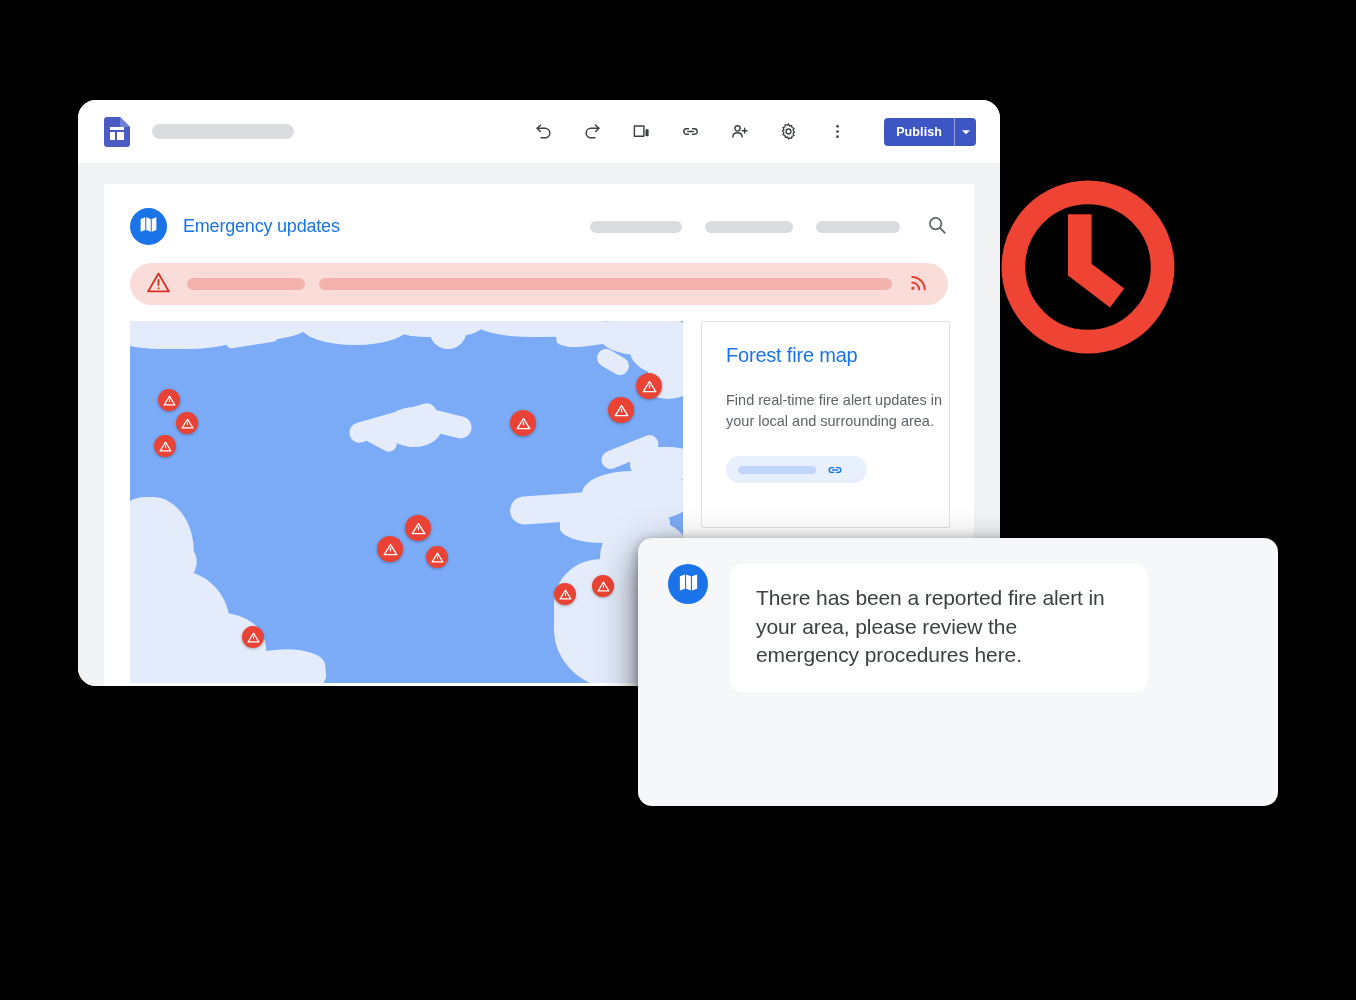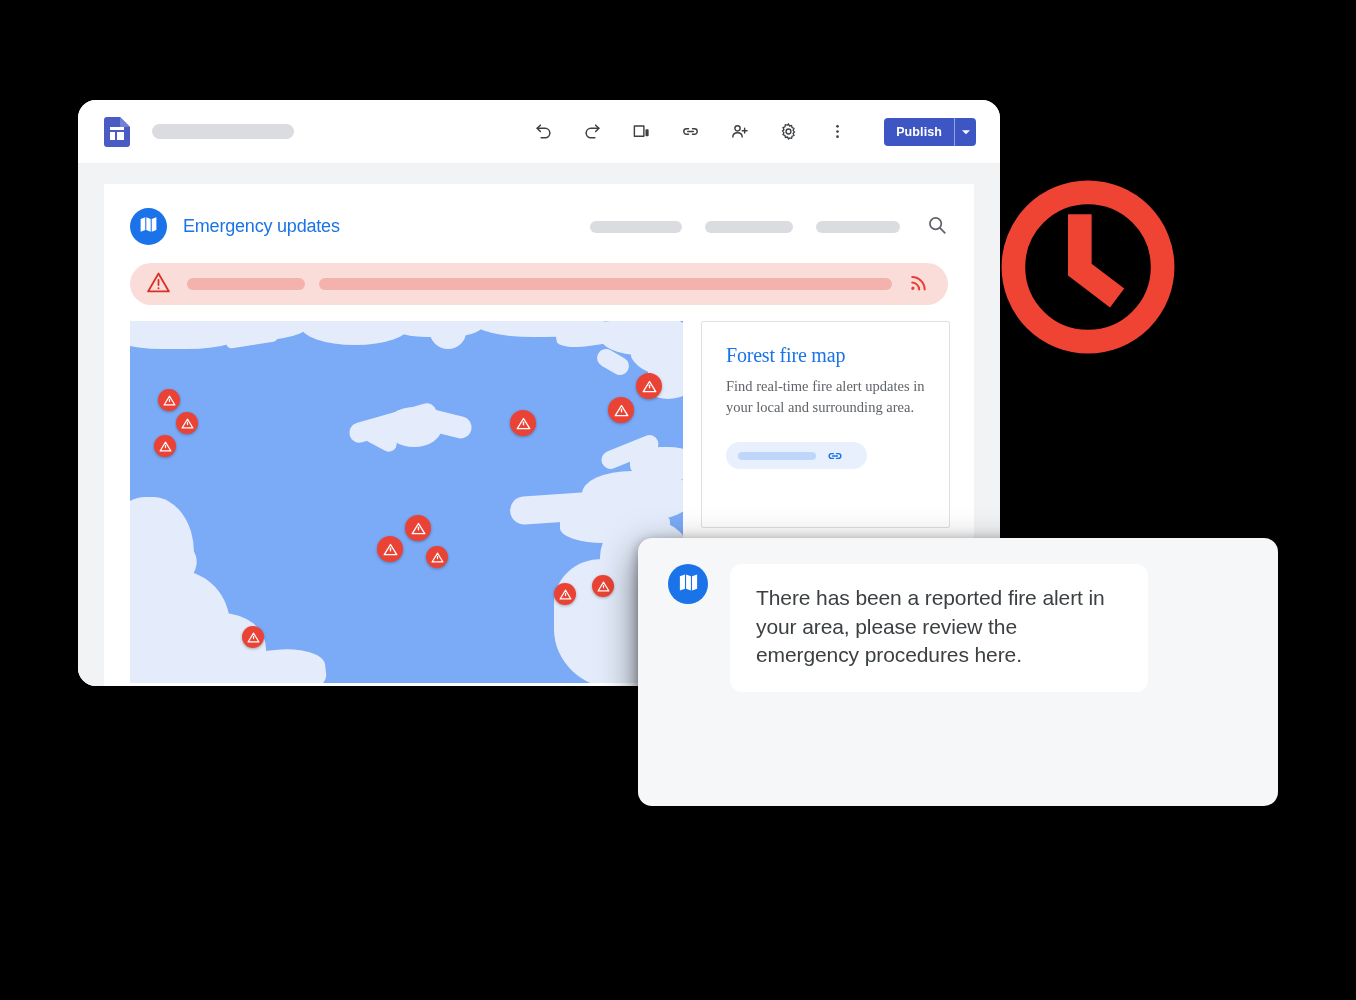--- a/index.html
+++ b/index.html
@@ -110,24 +110,23 @@
     box-shadow: 0 1px 3px rgba(0,0,0,.3);
     cursor: pointer;
   }
   .pin.sm { width: 22px; height: 22px; }
 
   .info-card {
     width: 249px; height: 207px; flex: 0 0 auto;
     border: 1px solid #e0e0e0; border-radius: 2px;
     background: #ffffff;
     padding: 22px 6px 0 24px;
-    font-family: Liberation Serif, serif;
   }
   .card-title { color: #1A73E8; font-size: 20px; font-weight: normal; letter-spacing: -.2px; }
-  .card-body { color: #5f6368; font-size: 14.5px; line-height: 1.45; margin-top: 9px; }
+  .card-body { color: #5f6368; font-size: 14.5px; line-height: 1.45; margin-top: 23px; }
   .link-pill {
     margin-top: 24px; height: 27px; width: 141px; border-radius: 14px;
     background: #E8F0FE; display: flex; align-items: center;
     padding: 0 10px 0 12px; cursor: pointer;
   }
   .link-bar { width: 78px; height: 8px; border-radius: 5px; background: #BFD6FA; }
   .link-icon-wrap { margin-left: 10px; color: #1A73E8; display: flex; }
 
   
   .clock {

